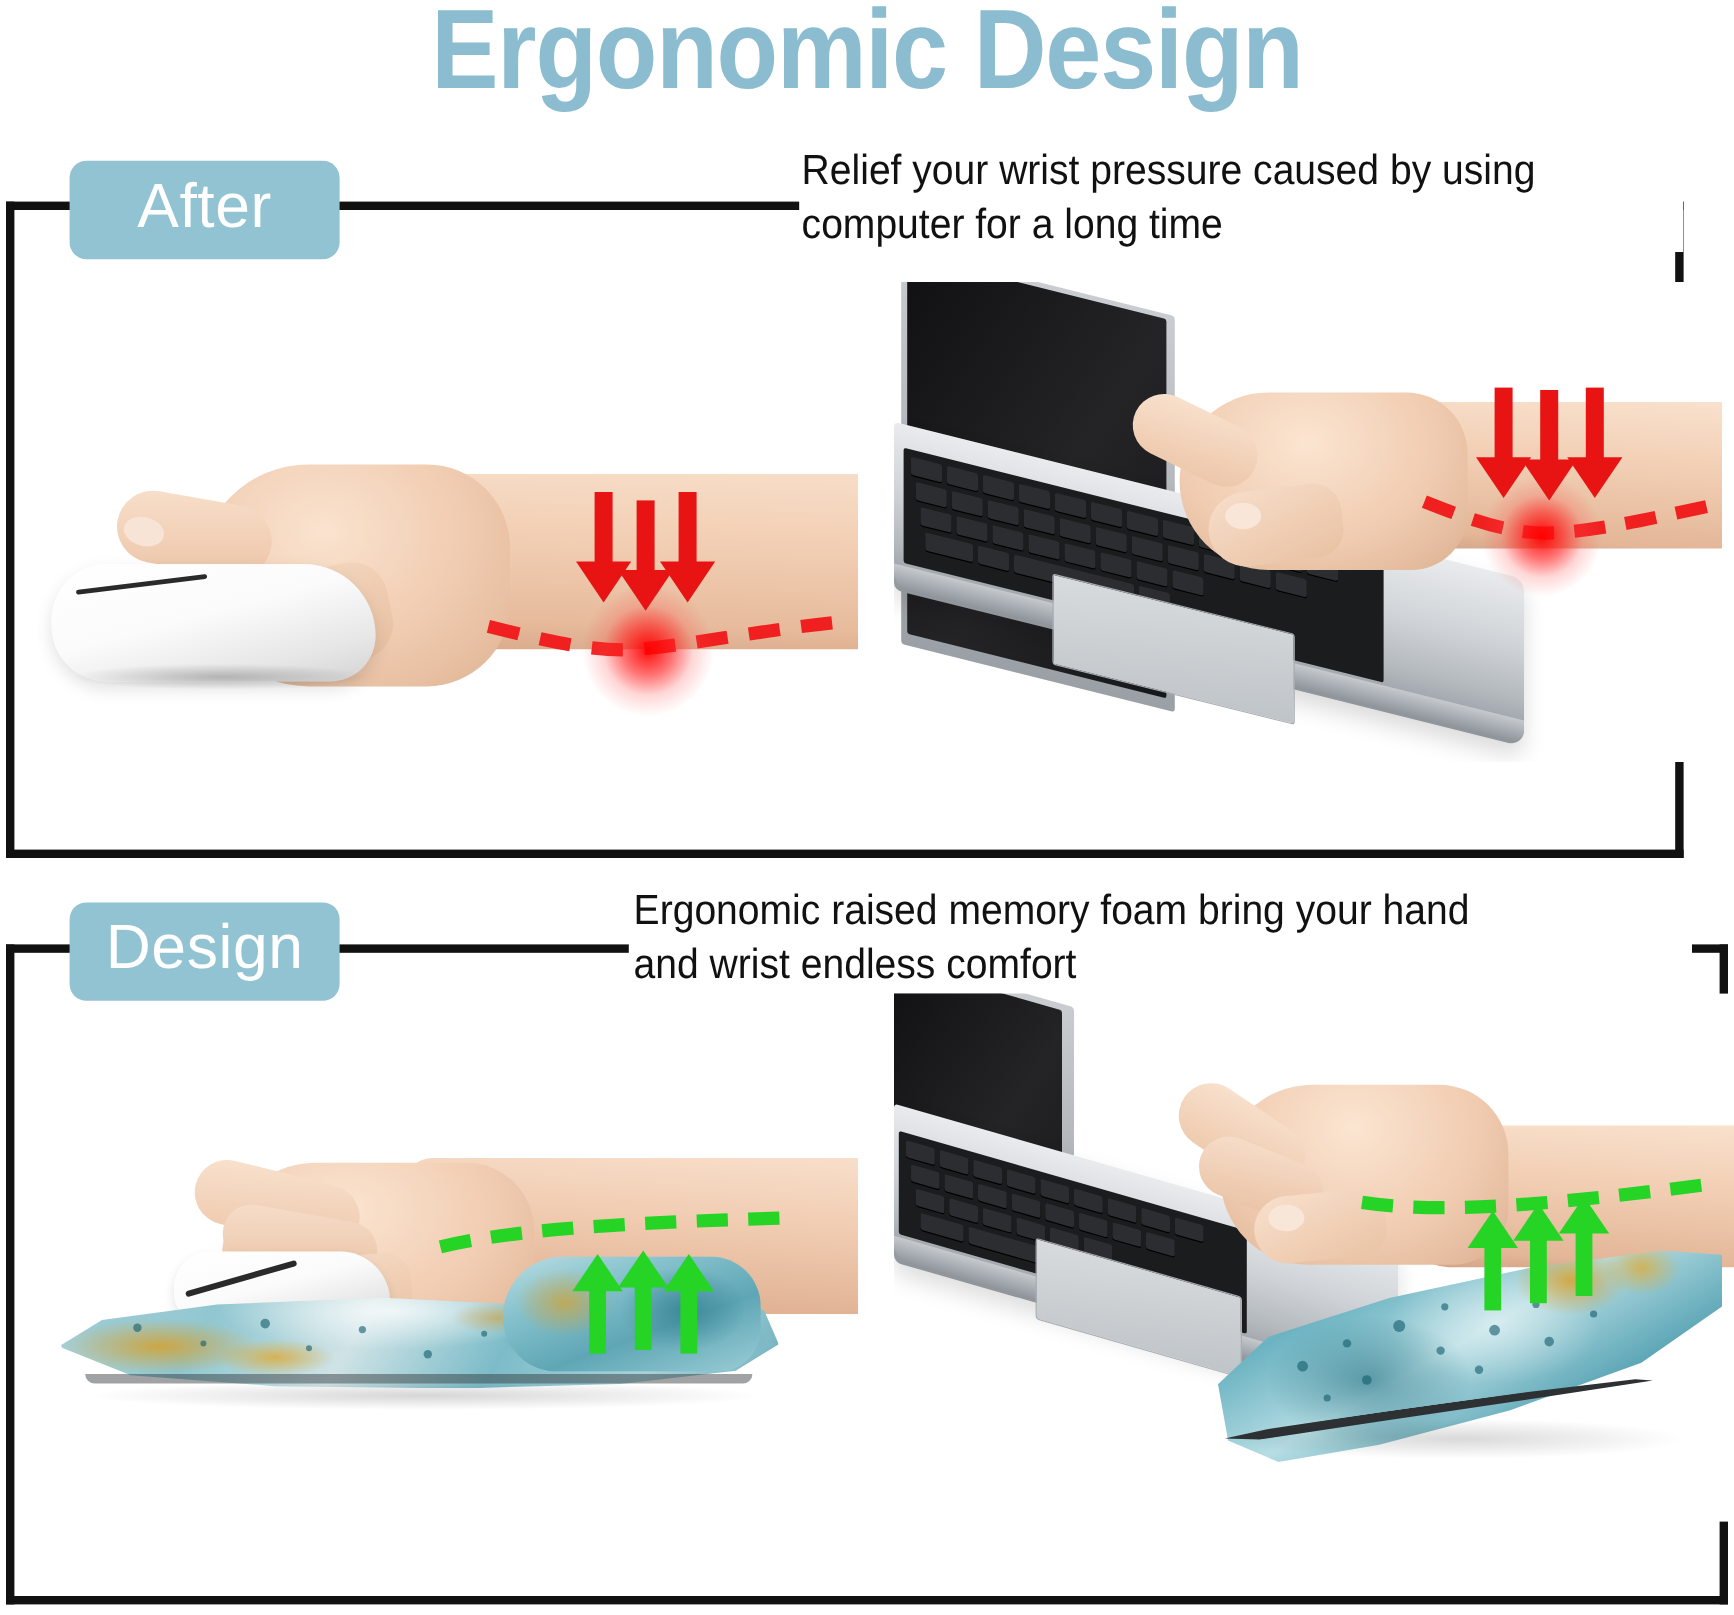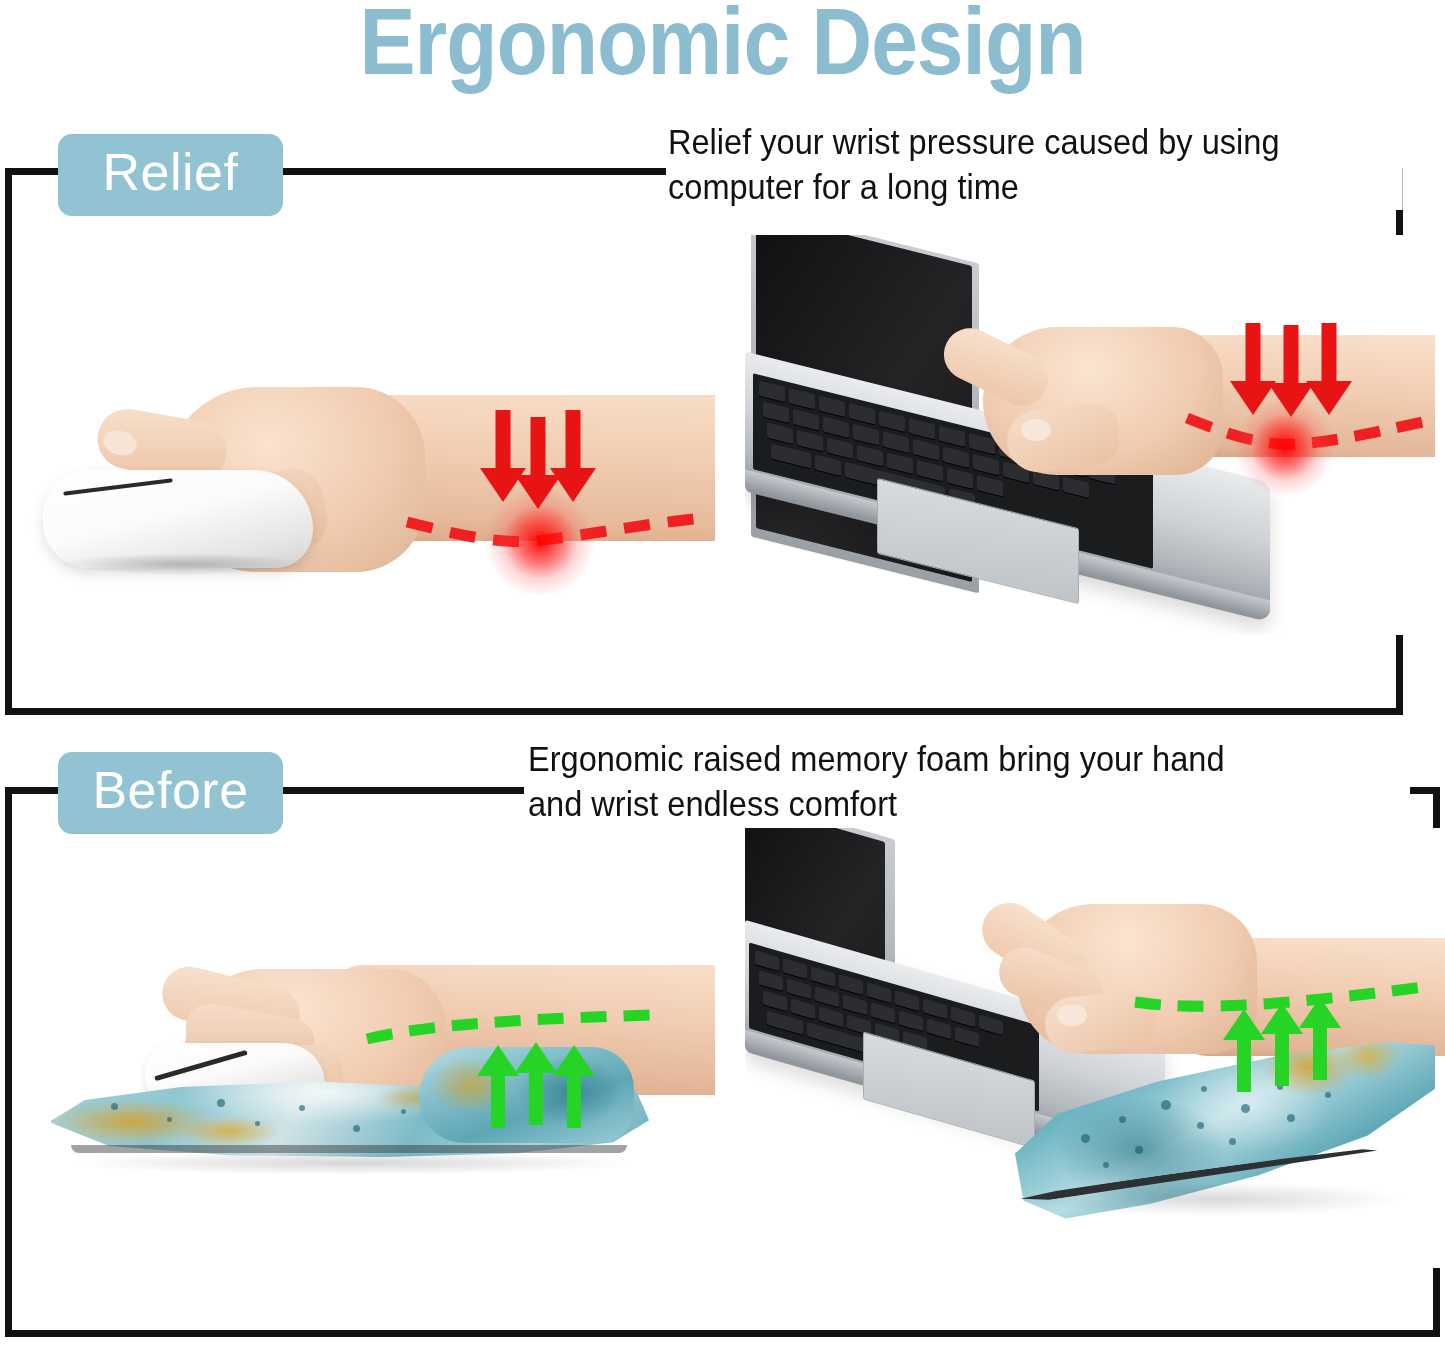--- a/index.html
+++ b/index.html
@@ -96,21 +96,21 @@
 <div>
 
   <div class="frame fr-top-seg" style="left:5px;top:168px;width:56px;"></div>
   <div class="frame fr-top-seg" style="left:281px;top:168px;width:385px;"></div>
   <div class="frame fr-top-seg" style="left:1366px;top:168px;width:37px;"></div>
   <div class="frame fr-left" style="left:5px;top:168px;height:547px;"></div>
   <div class="frame fr-right" style="left:1396px;top:168px;height:547px;"></div>
   <div class="frame fr-bottom" style="left:5px;top:708px;width:1398px;"></div>
 
   <div class="badge" style="left:58px;top:134px;width:225px;height:76px;">
-    <span>Relief</span>
+    <span>After</span>
   </div>
 
   <div class="caption" style="left:668px;top:120px;width:790px;">
     <div>Relief your wrist pressure caused by using</div>
     <div>computer for a long time</div>
   </div>
 
   <div class="photo" style="left:25px;top:355px;width:690px;height:255px;">
 
     <div class="skin" style="left:290px;top:40px;width:430px;height:146px;
@@ -249,21 +249,21 @@
 <div>
 
   <div class="frame fr-top-seg" style="left:5px;top:787px;width:56px;"></div>
   <div class="frame fr-top-seg" style="left:281px;top:787px;width:243px;"></div>
   <div class="frame fr-top-seg" style="left:1410px;top:787px;width:30px;"></div>
   <div class="frame fr-left" style="left:5px;top:787px;height:550px;"></div>
   <div class="frame fr-right" style="left:1433px;top:787px;height:550px;"></div>
   <div class="frame fr-bottom" style="left:5px;top:1330px;width:1435px;"></div>
 
   <div class="badge" style="left:58px;top:752px;width:225px;height:76px;">
-    <span>Before</span>
+    <span>Design</span>
   </div>
 
   <div class="caption" style="left:528px;top:737px;width:880px;">
     <div>Ergonomic  raised memory foam bring your hand</div>
     <div>and wrist endless comfort</div>
   </div>
 
   <div class="photo" style="left:35px;top:955px;width:680px;height:260px;">
 
     <div class="skin" style="left:300px;top:10px;width:400px;height:130px;

